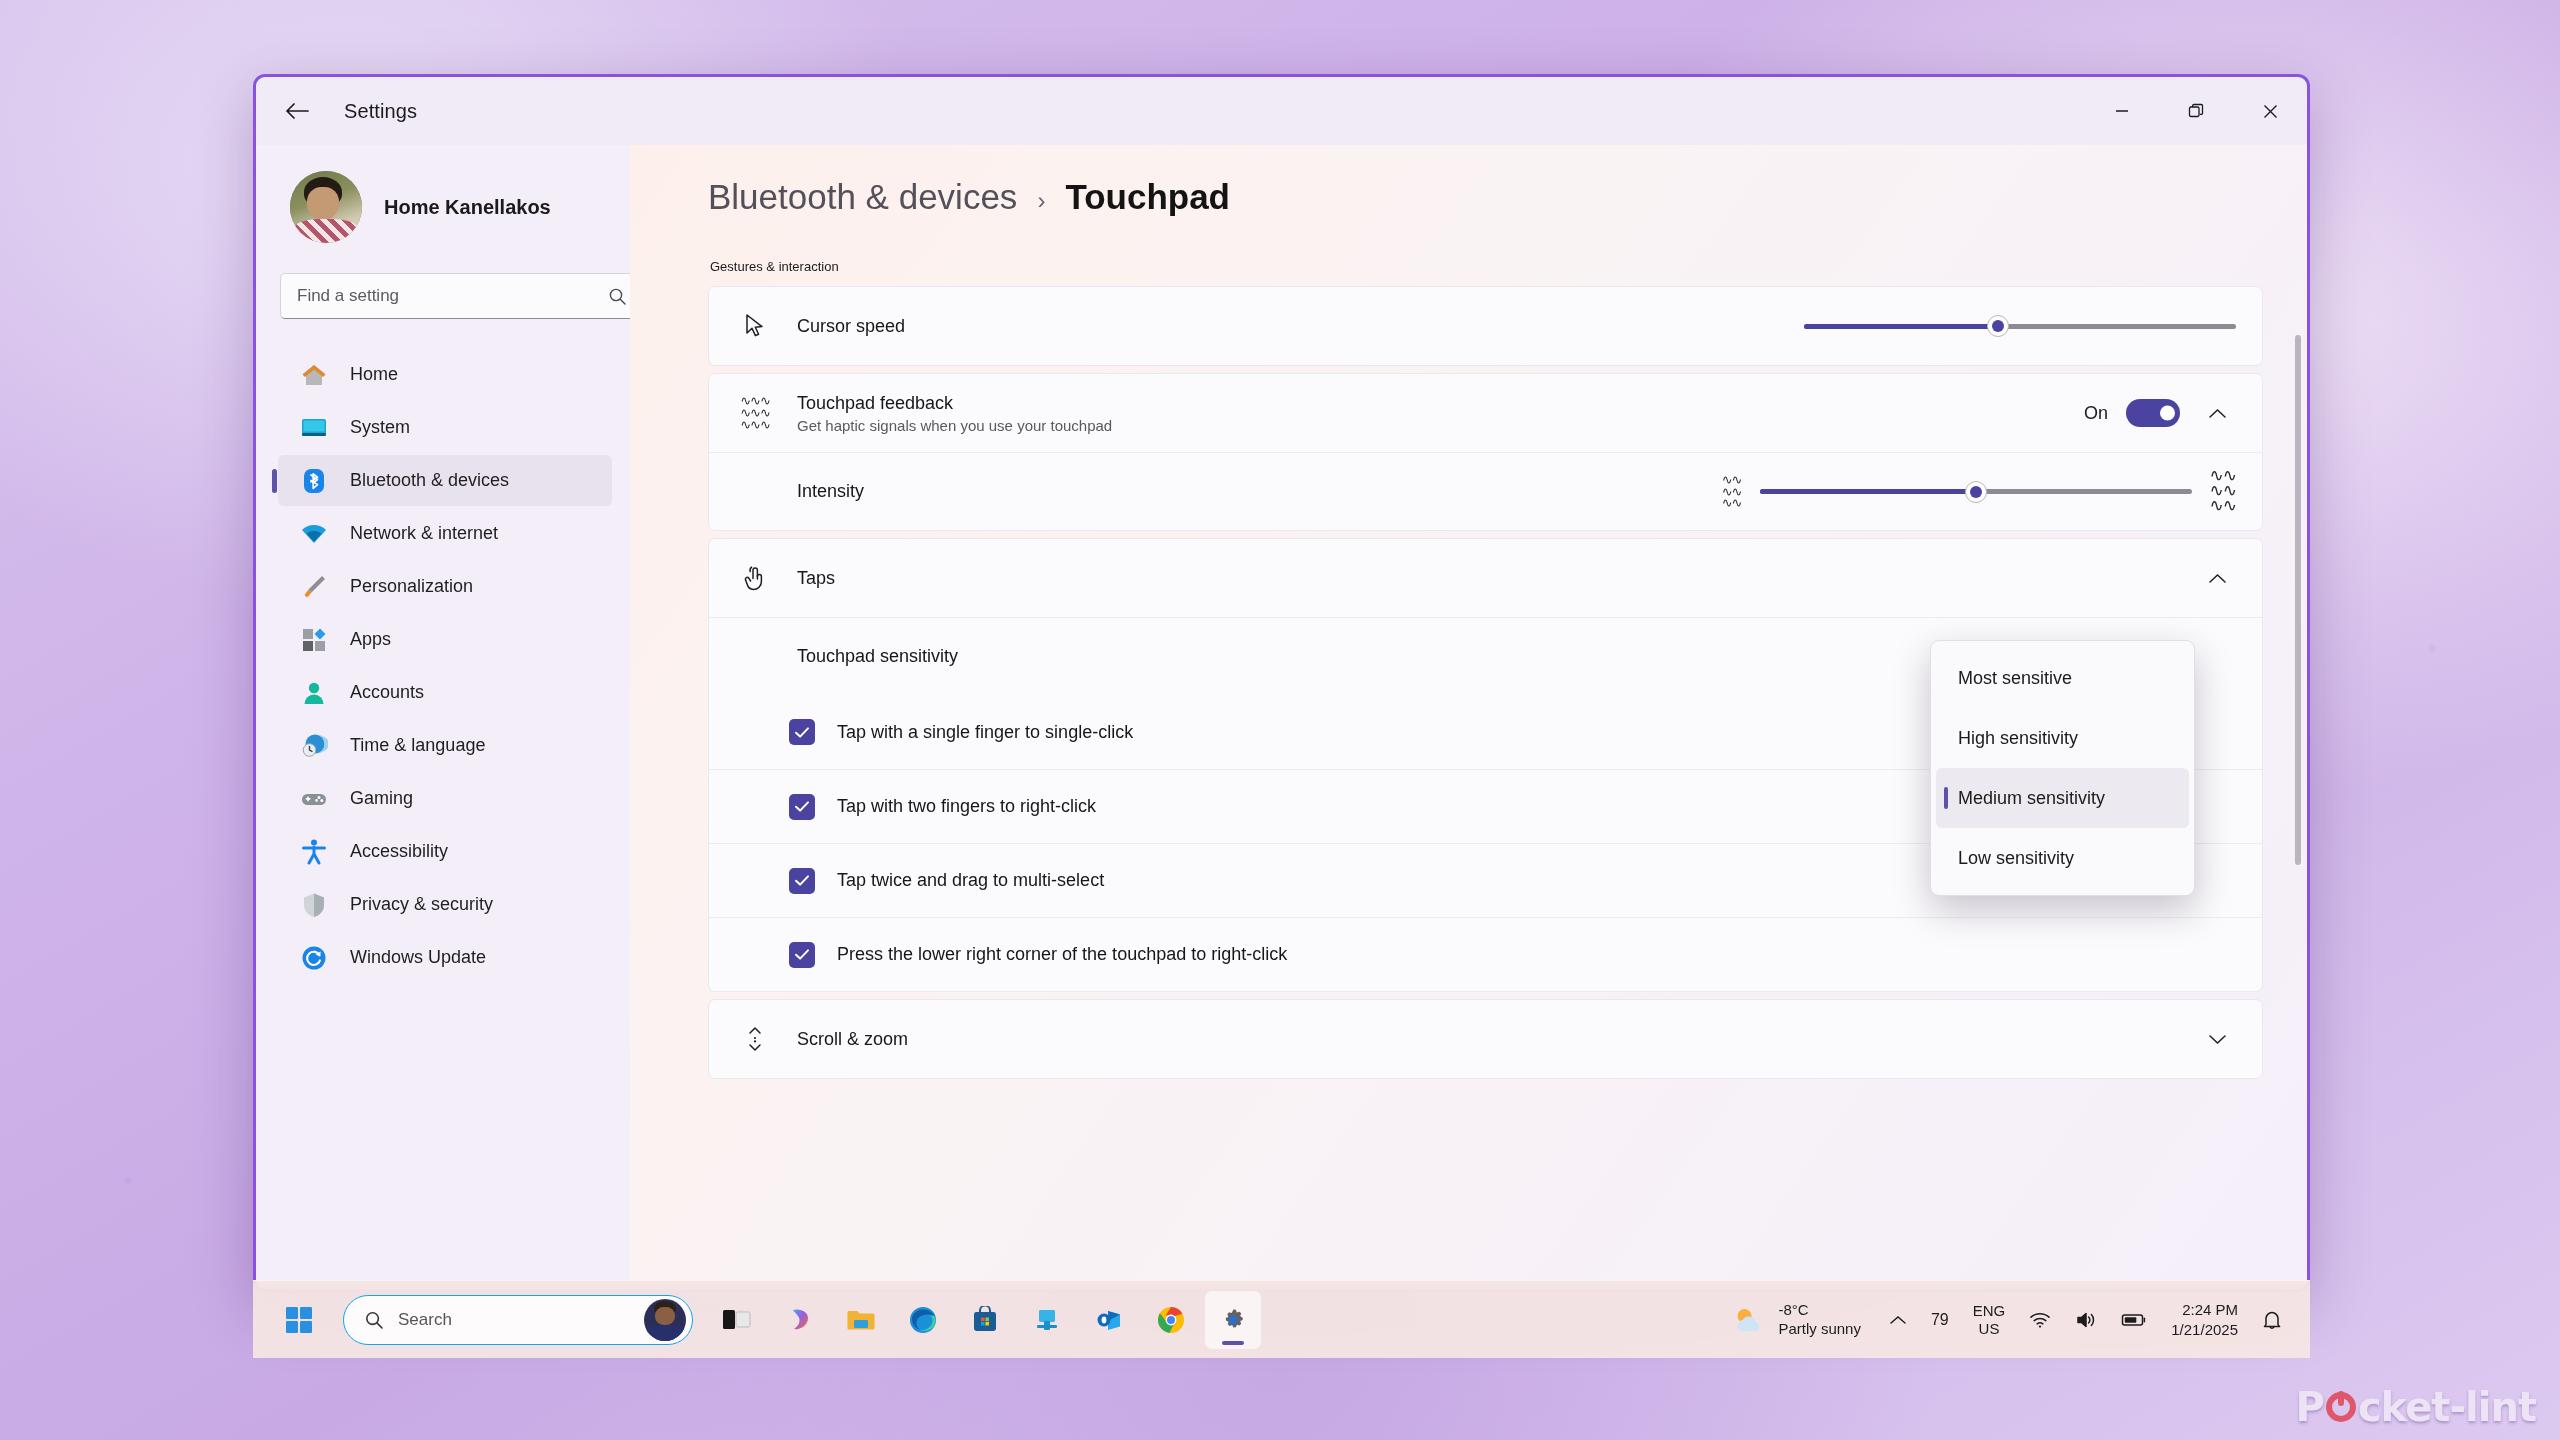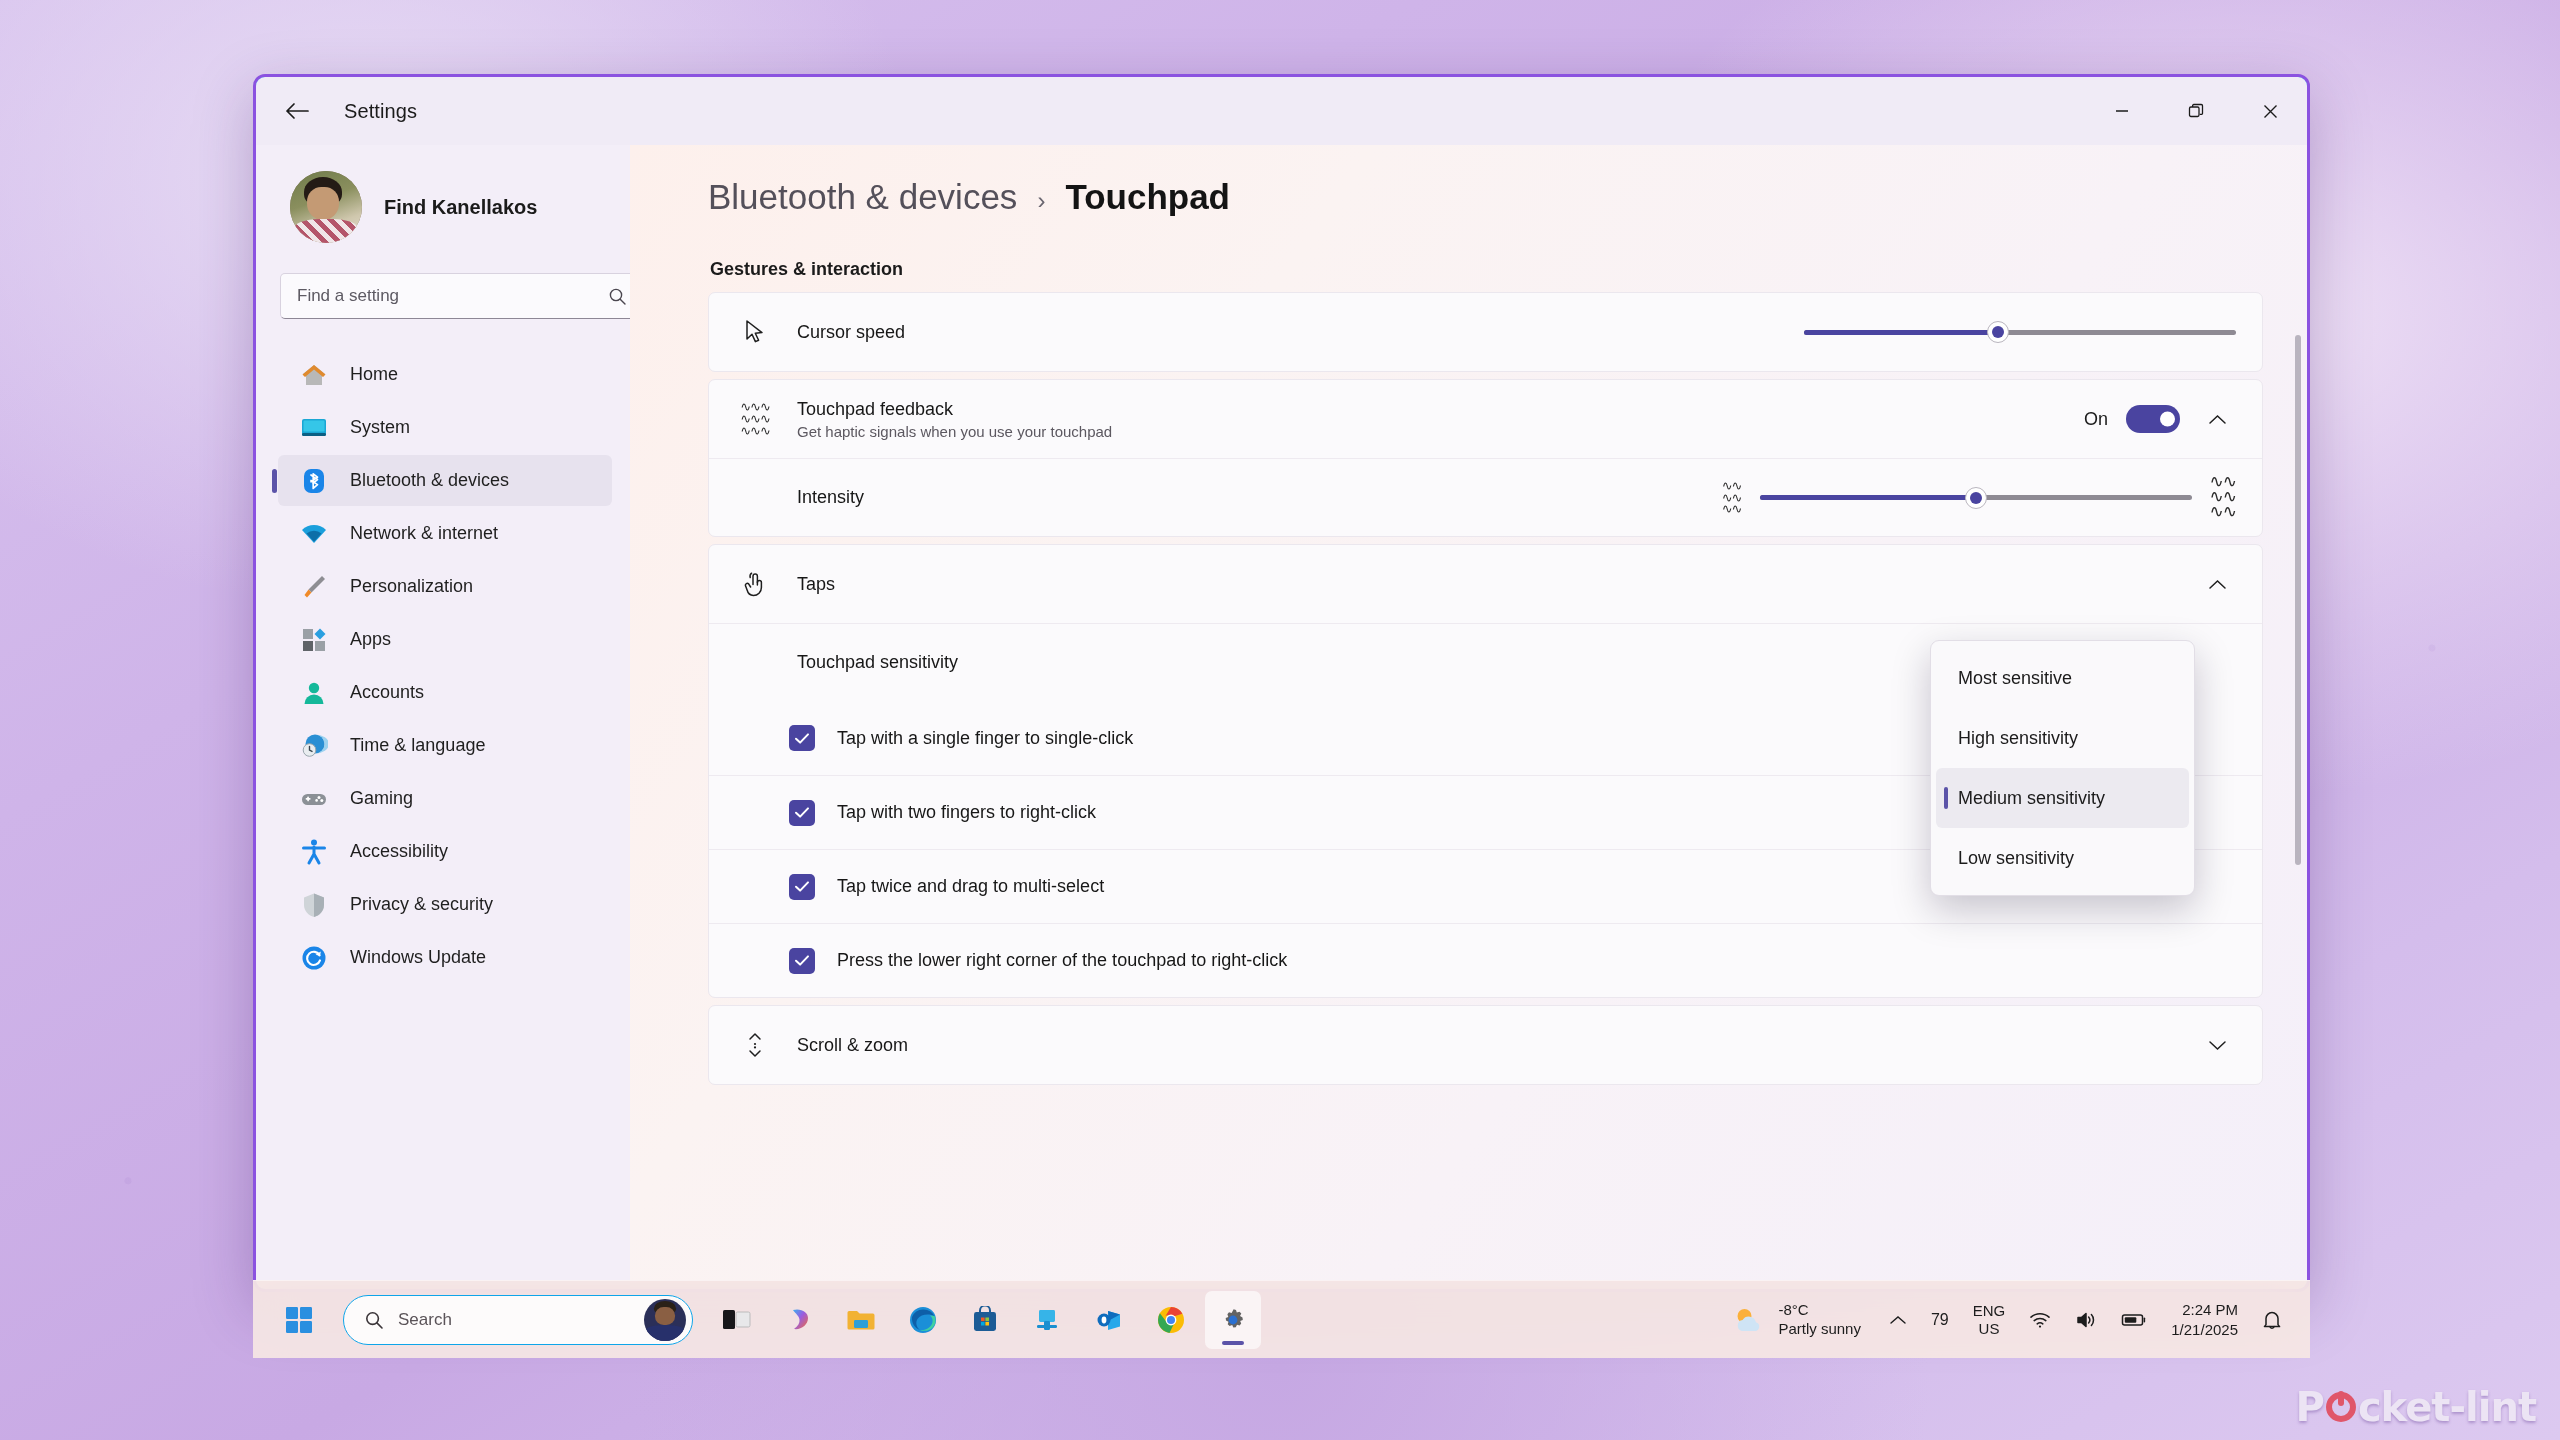--- a/index.html
+++ b/index.html
@@ -129,21 +129,21 @@
     flex: 1; min-width: 0; position: relative;
     background: linear-gradient(125deg,#fdf0ec 0%,#fbf3f2 30%,#f8f2f7 62%,#f4eff9 100%);
     padding: 0 44px 0 78px;
     overflow: hidden;
   }
   #breadcrumb { display: flex; align-items: baseline; gap: 20px; padding-top: 32px; }
   #bc-parent { font-size: 35px; color: #54505a; cursor: pointer; }
   #bc-sep { font-size: 24px; color: #6a6670; }
   #bc-current { font-size: 35px; color: #141414; font-weight: 600; }
 
-  #section-title { font-size: 18px; color: #1b1b1b; font-weight: 700; margin: 42px 0 12px 2px; }
+  #section-title { font-size: 13px; color: #1b1b1b; font-weight: 400; margin: 42px 0 12px 2px; }
 
   .card {
     background: #fbfafc;
     border: 1px solid #ebe7ee;
     border-radius: 7px;
     margin-bottom: 7px;
   }
   .card.group { border-radius: 7px; overflow: hidden; }
   .row {
     display: flex; align-items: center;
@@ -321,21 +321,21 @@
 
     <div id="sidebar">
 
       <div id="account-block">
         <div id="avatar">
           <div class="sky"></div>
             <div class="hair"></div>
             <div class="face"></div>
             <div class="shirt"></div>
         </div>
-        <div id="account-name">Find Kanellakos</div>
+        <div id="account-name">Home Kanellakos</div>
       </div>
 
       <div id="search-box">
         <input id="search-input" type="text" placeholder="Find a setting" style="">
         <svg width="19" height="19" viewBox="0 0 19 19" fill="none" stroke="#4a464f" stroke-width="1.4">
           <circle cx="8" cy="8" r="5.6"></circle>
             <path d="M12.2 12.2 L17 17" stroke-linecap="round"></path>
         </svg>
       </div>
 

